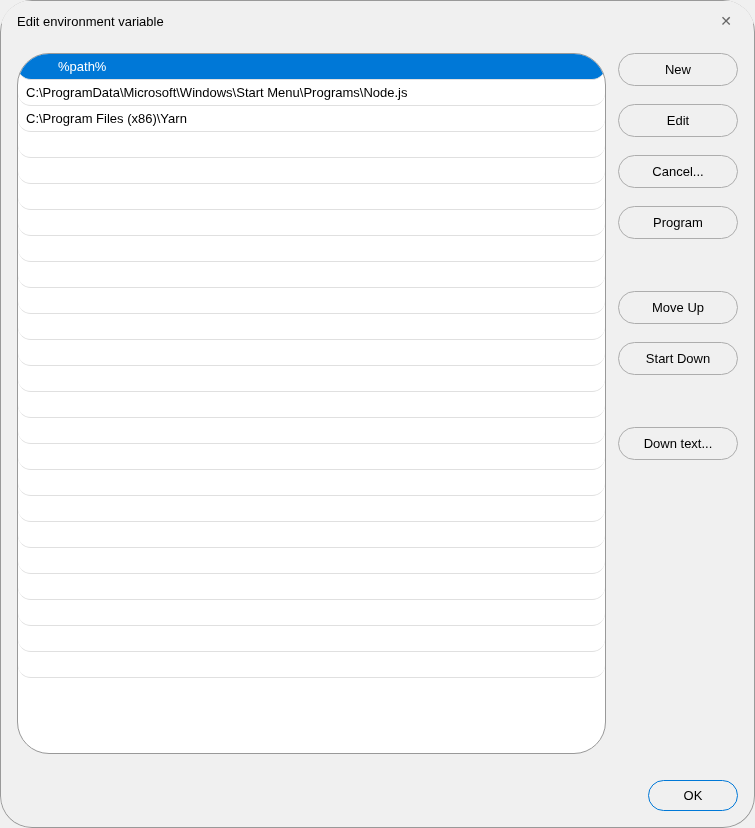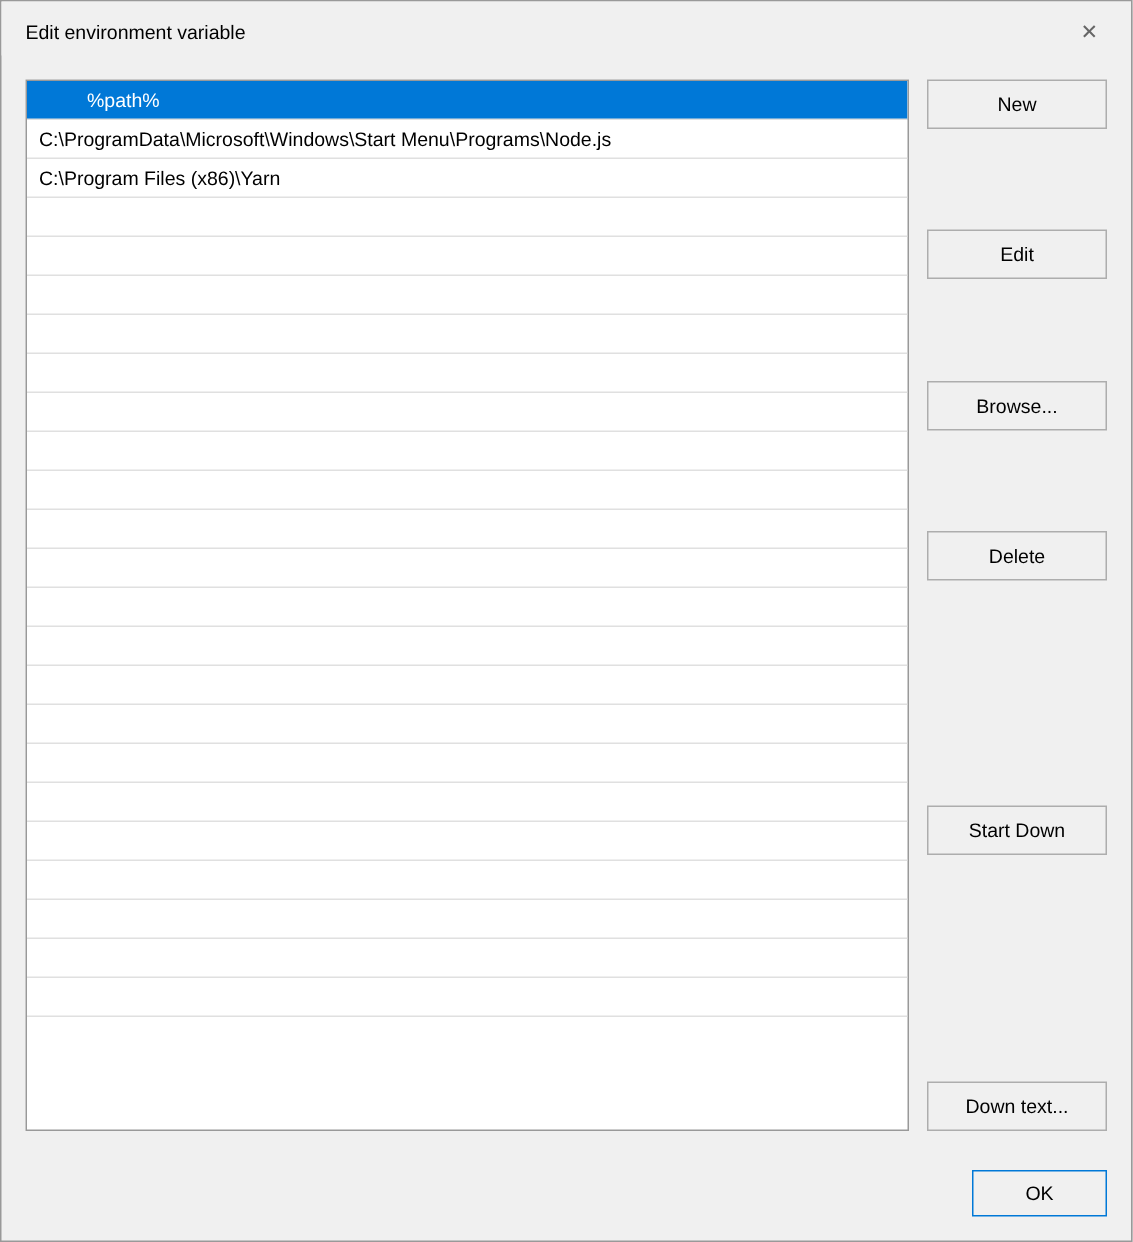--- a/index.html
+++ b/index.html
@@ -1,18 +1,19 @@
 <!DOCTYPE html>
 <html><head>
   <meta charset="utf-8">
   <style>
     * {
       box-sizing: border-box;
       margin: 0;
       padding: 0;
+      border-radius: 32px;
     }
 
     body {
       background: #f0f0f0;
       font-family: 'Segoe UI', Tahoma, Geneva, Verdana, sans-serif;
       font-size: 13px;
       display: flex;
       justify-content: center;
       align-items: center;
       min-height: 100vh;
@@ -93,23 +94,22 @@
       padding-left: 40px;
     }
 
     .list-item.empty {
       cursor: default;
     }
 
     .button-panel {
       display: flex;
       flex-direction: column;
-      gap: 6px;
+      gap: 18px;
       min-width: 120px;
-      justify-content: space-between;
     }
 
     .btn {
       background: #f0f0f0;
       border: 1px solid #adadad;
       padding: 8px 16px;
       font-size: 13px;
       font-family: 'Segoe UI', Tahoma, Geneva, Verdana, sans-serif;
       cursor: pointer;
       text-align: center;
@@ -182,23 +182,24 @@
         <div class="list-item empty">&nbsp;</div>
         <div class="list-item empty">&nbsp;</div>
         <div class="list-item empty">&nbsp;</div>
         <div class="list-item empty">&nbsp;</div>
         <div class="list-item empty">&nbsp;</div>
       </div>
 
     <div class="button-panel">
       <button class="btn">New</button>
       <button class="btn">Edit</button>
-      <button class="btn">Browse...</button>
-      <button class="btn">Delete</button>
+      <button class="btn">Cancel...</button>
+      <button class="btn">Program</button>
       <div class="btn-spacer"></div>
+      <button class="btn">Move Up</button>
       <button class="btn">Start Down</button>
       <div class="btn-spacer"></div>
       <button class="btn">Down text...</button>
     </div>
   </div>
 
   <div class="dialog-footer">
     <button class="btn-footer ok-btn">OK</button>
   </div>
 </div>

